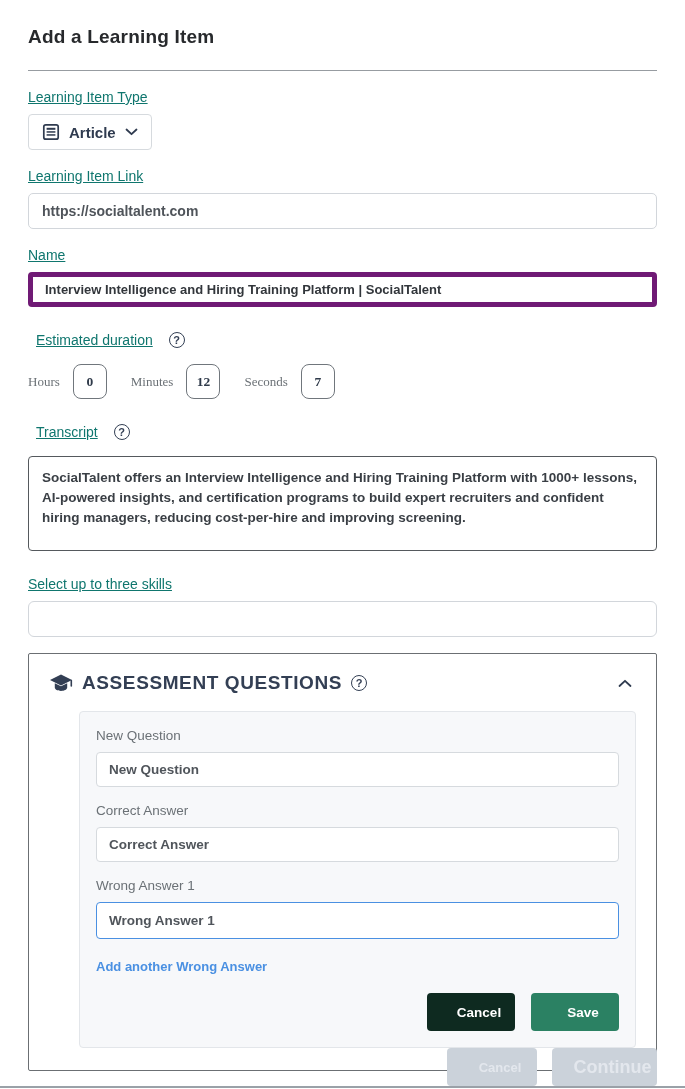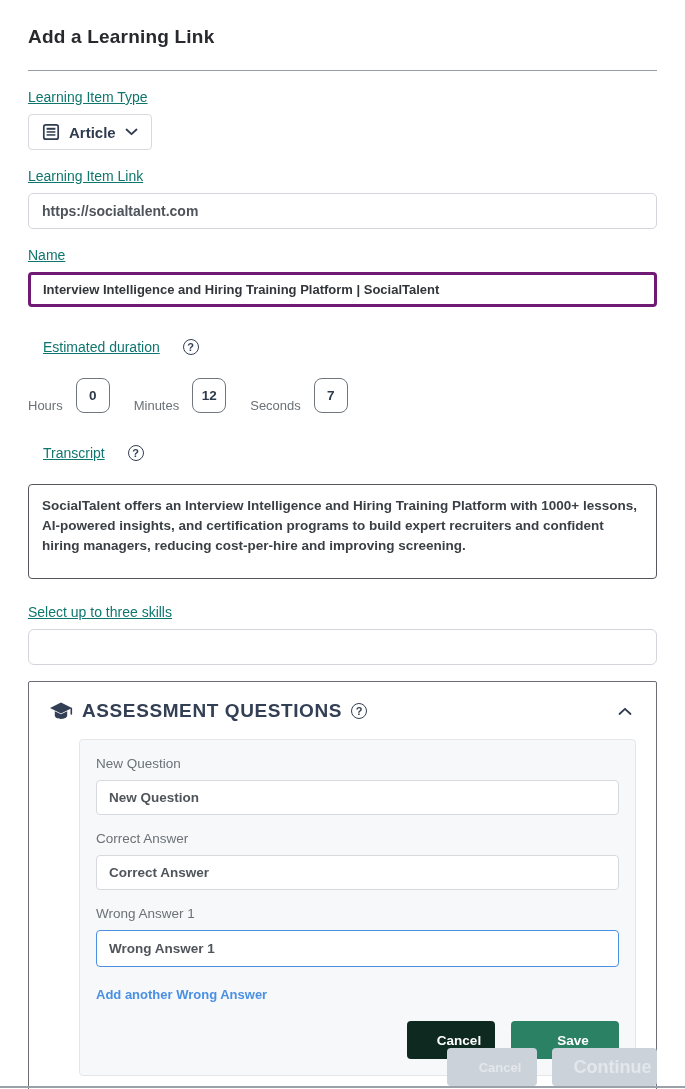--- a/index.html
+++ b/index.html
@@ -6,38 +6,38 @@
   html, body { background: #ffffff; }
   body { font-family: "Liberation Sans", sans-serif; }
   .page { position: relative; width: 685px; height: 1089px; background: #fff; overflow: hidden; }
   .content { padding: 0 28px; }
 
   .page-title { padding-top: 25px; font-size: 19px; line-height: 23px; font-weight: 600; color: #27292c; letter-spacing: 0.2px; }
   .divider { margin-top: 22px; border: none; border-top: 1px solid #979ca1; }
 
   .label { margin-top: 18px; margin-bottom: 9px; font-size: 14px; color: #0f766e; text-decoration: underline; }
   .label-row { margin-top: 17px; margin-bottom: 8px; display: flex; align-items: center; gap: 8px; }
-  .label-row .label { margin: 15px; }
+  .label-row .label { margin: 8px; }
 
   .help { display: inline-flex; align-items: center; justify-content: center;
           width: 16px; height: 16px; border: 1.6px solid #333f54; border-radius: 50%;
           font-size: 11px; font-weight: 700; color: #333f54; background: #fff; cursor: pointer; flex: 0 0 auto; }
 
   .type-select { display: inline-flex; align-items: center; gap: 9px; height: 36px;
                  padding: 0 13px; background: #fff; border: 1px solid #d6dade; border-radius: 4px;
                  color: #2f3b4f; cursor: pointer; font-family: inherit; }
   .type-text { font-size: 15px; font-weight: 700; color: #2f3b4f; }
   .icon { display: inline-flex; align-items: center; color: #2f3b4f; }
 
   .text-input { display: block; width: 100%; background: #fff; border-radius: 4px;
                 font-family: inherit; outline: none; }
   .input-light { height: 36px; padding: 16px 13px; border: 1px solid #d2d6db; font-size: 14px; font-weight: 600; color: #4f545a; border-radius: 5px; }
-  .input-dark  { height: 35px; padding: 0 12px; border: 3px solid #701a75; font-size: 13px; font-weight: 600; color: #32363b; }
+  .input-dark  { height: 35px; padding: 0 12px; border: 5px solid #701a75; font-size: 13px; font-weight: 600; color: #32363b; }
 
-  .duration-row { display: flex; align-items: flex-end; margin-top: 0; }
+  .duration-row { display: flex; align-items: center; margin-top: 0; font-family: Liberation Serif, serif; }
   .dur-label { font-size: 13px; color: #6b7176; margin-right: 13px; }
   .dur-input { width: 34px; height: 35px; margin-right: 24px; text-align: center;
                border: 1px solid #70767c; border-radius: 8px; font-family: inherit;
                font-size: 13.5px; font-weight: 700; color: #2f3a4a; background: #fff; outline: none; }
 
   .transcript { width: 100%; height: 95px; padding: 11px 13px; border: 1px solid #55595d; border-radius: 4px;
                 font-family: inherit; font-size: 13.5px; font-weight: 600; color: #3a3f45; line-height: 20px;
                 resize: none; outline: none; }
 
   .assessment { margin-top: 16px; border: 1px solid #6b6f73; border-radius: 2px; padding: 15px 20px 22px 20px; }
@@ -50,34 +50,34 @@
   .card-label + .card-input + .card-label { margin-top: 16px; }
   .card-input { display: block; width: 100%; height: 35px; padding: 0 12px; background: #fff;
                 border: 1px solid #d6dade; border-radius: 4px; font-family: inherit;
                 font-size: 13.5px; font-weight: 600; color: #50555b; outline: none; }
   .card-input.focused { border: 1px solid #4a90e2; height: 37px; }
   .add-link { display: inline-block; margin-top: 20px; font-size: 13px; font-weight: 600; color: #4a90e2; text-decoration: none; cursor: pointer; }
   .card-actions { display: flex; justify-content: flex-end; gap: 16px; margin-top: 18px; }
 
   .btn { border: none; border-radius: 4px; font-family: inherit; font-weight: 700; cursor: pointer; padding-left: 16px; }
   .btn-dark  { width: 88px; height: 38px; background: #0e2a20; color: #fff; font-size: 13.5px; }
-  .btn-green { width: 108px; height: 38px; background: #2b8163; color: #fff; font-size: 13.5px; }
+  .btn-green { width: 88px; height: 38px; background: #2b8163; color: #fff; font-size: 13.5px; }
 
   .footer-actions { position: absolute; right: 28px; bottom: 3px; display: flex; gap: 15px; }
   .btn-disabled-1 { width: 90px;  height: 38px; background: #cbd2da; color: #e3e7ed; font-size: 13px; }
   .btn-disabled-2 { width: 105px; height: 38px; background: #cbd2da; color: #e3e7ed; font-size: 18px; }
   .bottom-line { position: absolute; left: 0; right: 0; bottom: 1px; height: 2px; background: #9aa1a8; }
 </style>
 </head>
 <body>
 
 <div class="page">
   <div class="content">
 
-    <h1 class="page-title">Add a Learning Link</h1>
+    <h1 class="page-title">Add a Learning Item</h1>
     <hr class="divider">
 
     <div class="label">Learning Item Type</div>
     <button class="type-select">
       <span class="icon">
         <svg width="18" height="18" viewBox="0 0 18 18" fill="none">
           <rect x="1.8" y="1.8" width="14.4" height="14.4" rx="2" stroke="currentColor" stroke-width="1.7"></rect>
           <rect x="4.6" y="4.8" width="8.8" height="2" fill="currentColor"></rect>
           <rect x="4.6" y="8.2" width="8.8" height="1.5" fill="currentColor"></rect>
           <rect x="4.6" y="11.2" width="8.8" height="1.5" fill="currentColor"></rect>

